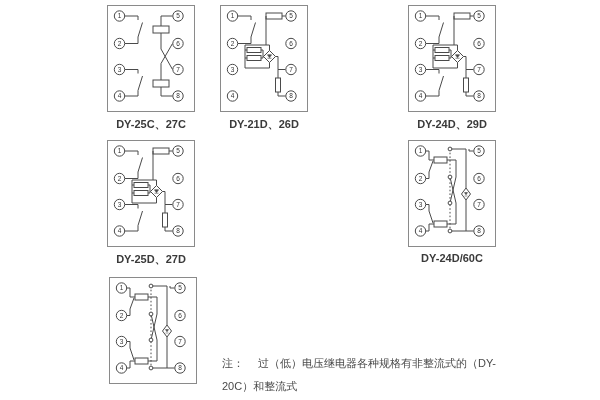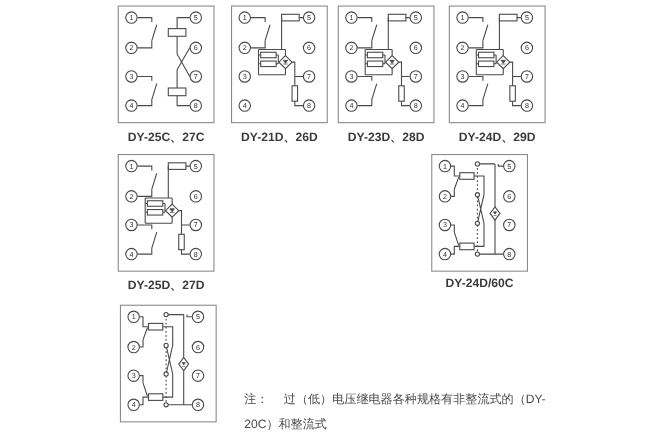--- a/index.html
+++ b/index.html
@@ -103,87 +103,72 @@
       <text x="11.5" y="65.8">3</text>
       <text x="11.5" y="92.3">4</text>
       <text x="70" y="12.3">5</text>
       <text x="70" y="39.8">6</text>
       <text x="70" y="65.8">7</text>
       <text x="70" y="92.3">8</text>
     </svg>
     <figcaption class="dlabel">DY-25C、27C</figcaption>
   </figure>
 
-  <figure class="diagram" style="left:210px;top:5px">
+  <figure class="diagram" style="left:220px;top:5px">
     <svg class="schem" viewBox="0 0 86 105">
       <use href="#core-b1"></use>
       <use href="#terms"></use>
       <text x="11.5" y="12.3">1</text>
       <text x="11.5" y="39.8">2</text>
       <text x="11.5" y="65.8">3</text>
       <text x="11.5" y="92.3">4</text>
       <text x="70" y="12.3">5</text>
       <text x="70" y="39.8">6</text>
       <text x="70" y="65.8">7</text>
       <text x="70" y="92.3">8</text>
     </svg>
     <figcaption class="dlabel">DY-21D、26D</figcaption>
   </figure>
 
-  <figure class="diagram" style="left:307px;top:5px">
+
+  <figure class="diagram" style="left:408px;top:5px">
     <svg class="schem" viewBox="0 0 86 105">
       <use href="#core-c"></use>
       <use href="#terms"></use>
       <text x="11.5" y="12.3">1</text>
       <text x="11.5" y="39.8">2</text>
       <text x="11.5" y="65.8">3</text>
       <text x="11.5" y="92.3">4</text>
       <text x="70" y="12.3">5</text>
       <text x="70" y="39.8">6</text>
       <text x="70" y="65.8">7</text>
       <text x="70" y="92.3">8</text>
     </svg>
-    <figcaption class="dlabel">DY-23D、28D</figcaption>
-  </figure>
-
-  <figure class="diagram" style="left:408px;top:5px">
+    <figcaption class="dlabel">DY-24D、29D</figcaption>
+  </figure>
+
+  <figure class="diagram" style="left:107px;top:140px">
     <svg class="schem" viewBox="0 0 86 105">
       <use href="#core-c"></use>
       <use href="#terms"></use>
       <text x="11.5" y="12.3">1</text>
       <text x="11.5" y="39.8">2</text>
       <text x="11.5" y="65.8">3</text>
       <text x="11.5" y="92.3">4</text>
       <text x="70" y="12.3">5</text>
       <text x="70" y="39.8">6</text>
       <text x="70" y="65.8">7</text>
       <text x="70" y="92.3">8</text>
     </svg>
-    <figcaption class="dlabel">DY-24D、29D</figcaption>
-  </figure>
-
-  <figure class="diagram" style="left:107px;top:140px">
-    <svg class="schem" viewBox="0 0 86 105">
-      <use href="#core-c"></use>
-      <use href="#terms"></use>
-      <text x="11.5" y="12.3">1</text>
-      <text x="11.5" y="39.8">2</text>
-      <text x="11.5" y="65.8">3</text>
-      <text x="11.5" y="92.3">4</text>
-      <text x="70" y="12.3">5</text>
-      <text x="70" y="39.8">6</text>
-      <text x="70" y="65.8">7</text>
-      <text x="70" y="92.3">8</text>
-    </svg>
     <figcaption class="dlabel">DY-25D、27D</figcaption>
   </figure>
 
 
 
-  <figure class="diagram" style="left:392px;top:140px">
+  <figure class="diagram" style="left:408px;top:140px">
     <svg class="schem" viewBox="0 0 86 105">
       <use href="#core-d"></use>
       <use href="#terms"></use>
       <text x="11.5" y="12.3">1</text>
       <text x="11.5" y="39.8">2</text>
       <text x="11.5" y="65.8">3</text>
       <text x="11.5" y="92.3">4</text>
       <text x="70" y="12.3">5</text>
       <text x="70" y="39.8">6</text>
       <text x="70" y="65.8">7</text>

